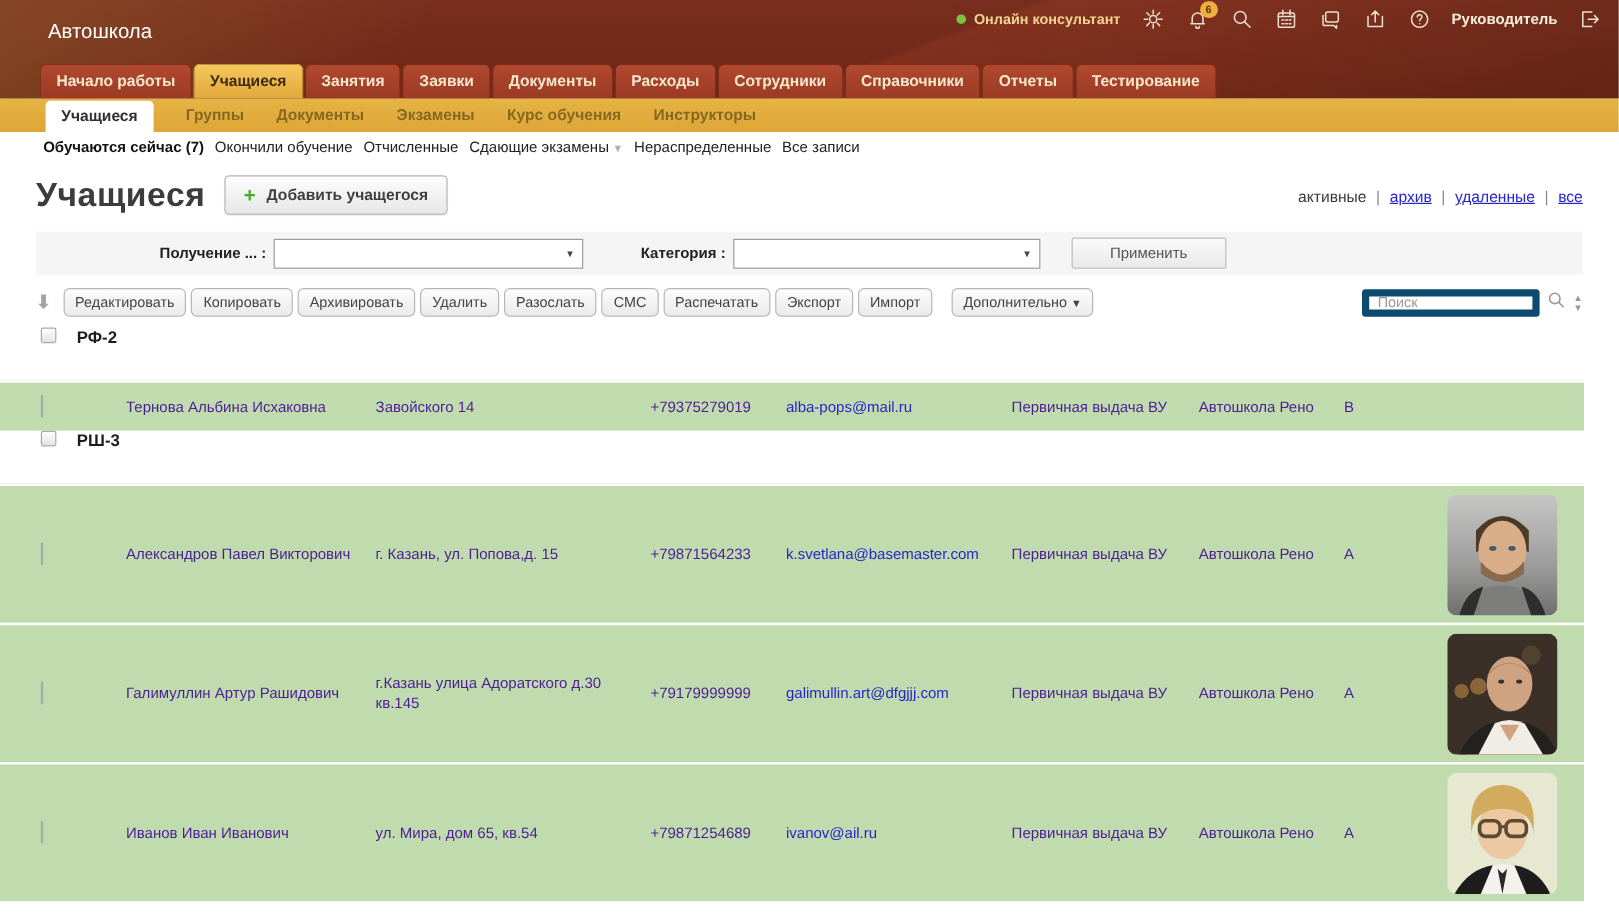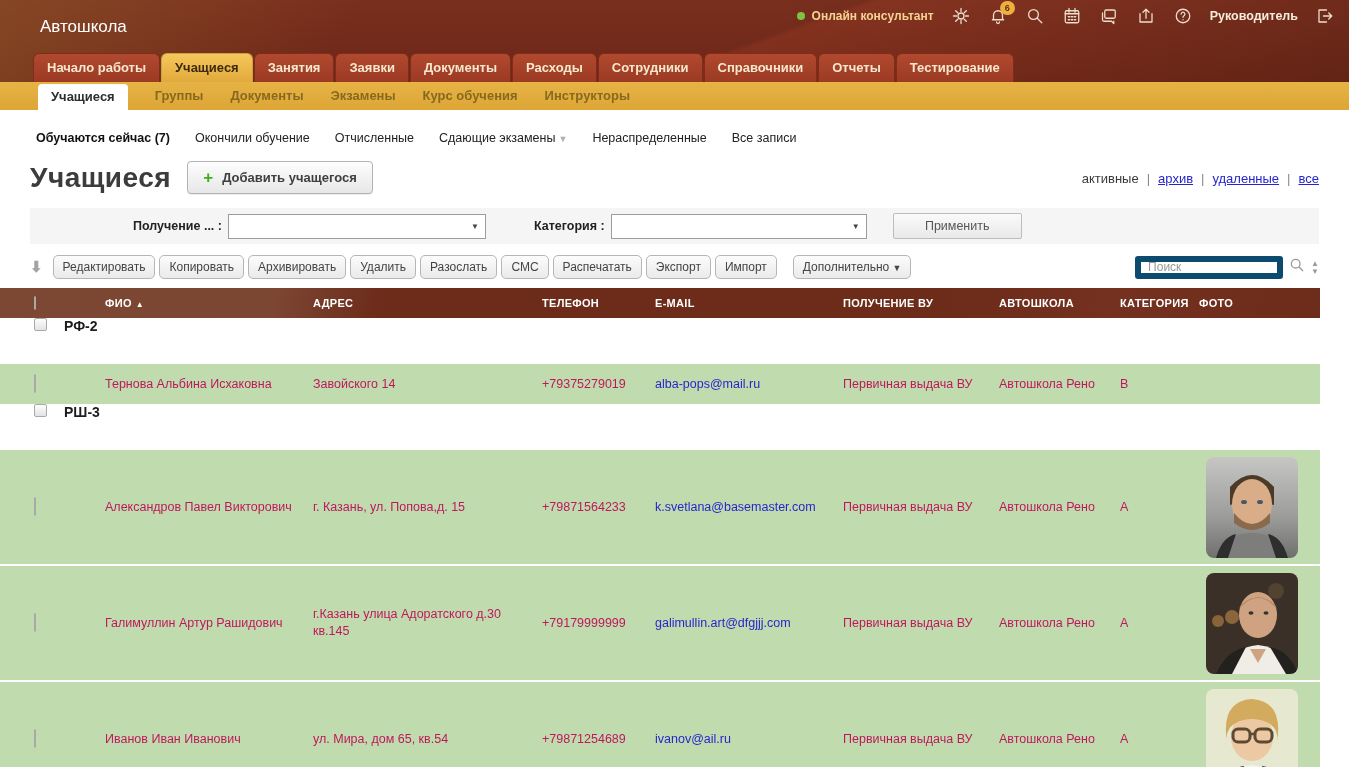--- a/index.html
+++ b/index.html
@@ -32,21 +32,21 @@
   .tab.active { background:linear-gradient(180deg,#f5c75d,#e2a93b); color:#3d2b0e;
     border-color:#caa33c; position:relative; z-index:2; }
 
   
   .subbar { height:28px; background:linear-gradient(180deg,#e6b345,#dda637);
     display:flex; align-items:flex-end; padding-left:38px; gap:27px; }
   .subtab { font-size:13px; font-weight:bold; color:#86691f; padding-bottom:7px; cursor:pointer; white-space:nowrap; }
   .subtab.active { background:#fff; color:#2e2e2e; padding:5px 13px 6px; border-radius:4px 4px 0 0; }
 
   
-  .filter-links { display:flex; gap:25px; padding:21px 0 0 36px; align-items:center; }
+  .filter-links { display:flex; gap:9px; padding:6px 0 0 36px; align-items:center; }
   .flink { font-size:12.5px; color:#222; cursor:pointer; white-space:nowrap; }
   .flink.active { font-weight:bold; color:#111; }
   .flink .dd { color:#b6aea2; font-size:9px; margin-left:3px; }
 
   
   .title-row { position:relative; margin:16px 30px 0; display:flex; align-items:center; }
   .page-title { font-size:28px; font-weight:bold; color:#3c3c3c; letter-spacing:.5px; }
   .add-btn { margin-left:16px; display:inline-flex; align-items:center; gap:9px; cursor:pointer;
     background:linear-gradient(180deg,#fdfdfd,#e7e7e7); border:1px solid #b3b3b3; border-radius:4px;
     padding:8px 15px; font-size:13px; font-weight:bold; color:#3f3f3f; box-shadow:0 1px 1px rgba(0,0,0,.08); }
@@ -90,21 +90,21 @@
     background:linear-gradient(103deg,#7c4733 0%, #7b4632 21%, #6d2b1a 29%, #6d2b1a 72%, #743120 84%, #6d2b1a 100%); }
   .thead .sort { font-size:8px; margin-left:4px; }
   .cb { width:13px; height:13px; border:1px solid #a9a9a9; border-radius:2px;
     background:linear-gradient(180deg,#fdfdfd,#e3e3e3); margin-left:34px; cursor:pointer; flex:none; }
   .group-row { height:44px; display:flex; align-items:flex-start; background:#fff; }
   .group-row .glabel { margin-left:17px; font-size:14px; font-weight:bold; color:#1c1c1c; }
   .srow { background:var(--row-green); border-top:2px solid #fff; }
   .srow.short { height:42px; }
   .srow.tall { height:116px; }
   .srow + .srow { border-top-color:#fff; }
-  .srow .cell { font-size:12.5px; color:#be185d; padding-right:10px; line-height:1.35; }
+  .srow .cell { font-size:12.5px; color:#4c1d95; padding-right:10px; line-height:1.35; }
   .srow .email { color:var(--link); cursor:pointer; }
   .photo-wrap { width:92px; height:101px; margin-left:7px; border-radius:8px; overflow:hidden; }
   .photo-wrap svg { display:block; }
 </style>
 </head>
 <body>
 
 <div class="topbar">
   <div class="app-title">Автошкола</div>
 
@@ -252,31 +252,20 @@
         </svg>
     </span>
     <span class="sorters">
       <span>▲</span>
       <span>▼</span>
     </span>
   </span>
 </div>
 
 <div class="table">
-  <div class="thead grid">
-      <div><span class="cb"></span></div>
-      <div>ФИО<span class="sort">▲</span></div>
-      <div>АДРЕС</div>
-      <div>ТЕЛЕФОН</div>
-      <div>E-MAIL</div>
-      <div>ПОЛУЧЕНИЕ ВУ</div>
-      <div>АВТОШКОЛА</div>
-      <div>КАТЕГОРИЯ</div>
-      <div>ФОТО</div>
-    </div>
   <div>
       <div class="group-row">
         <span class="cb"></span>
         <span class="glabel">РФ-2</span>
       </div>
       <div class="srow grid short">
         <div><span class="cb"></span></div>
         <div class="cell">Тернова Альбина Исхаковна</div>
         <div class="cell">Завойского 14</div>
         <div class="cell">+79375279019</div>

